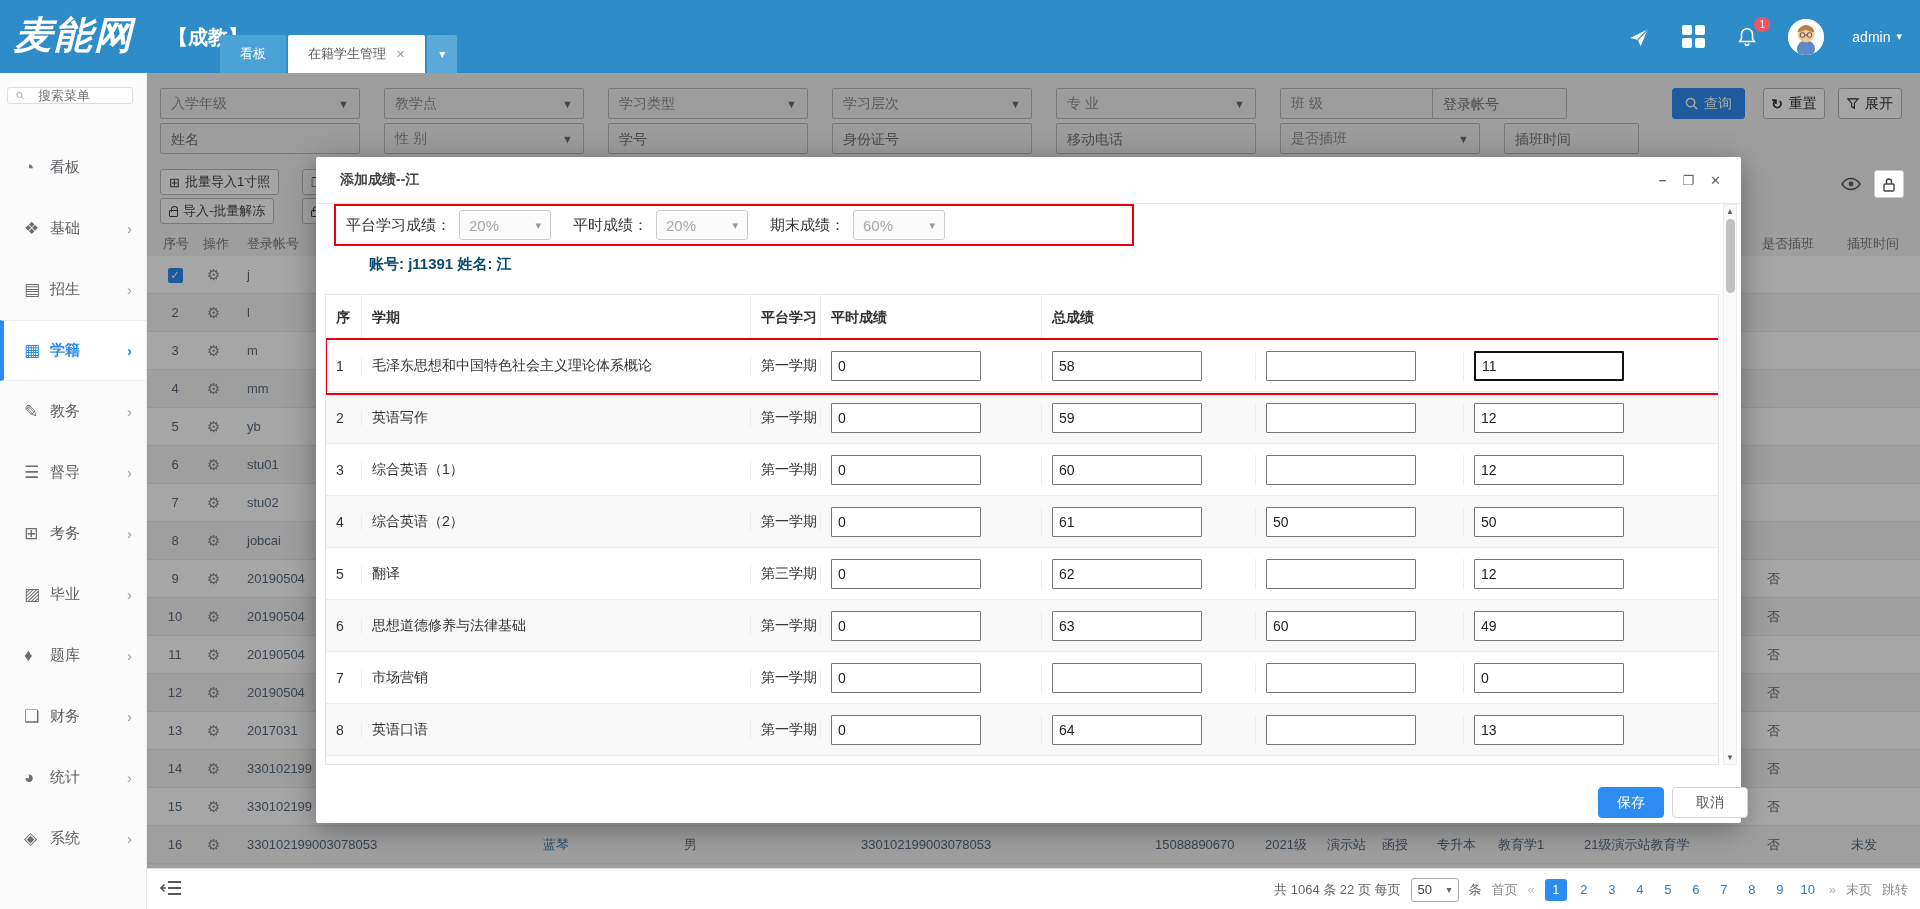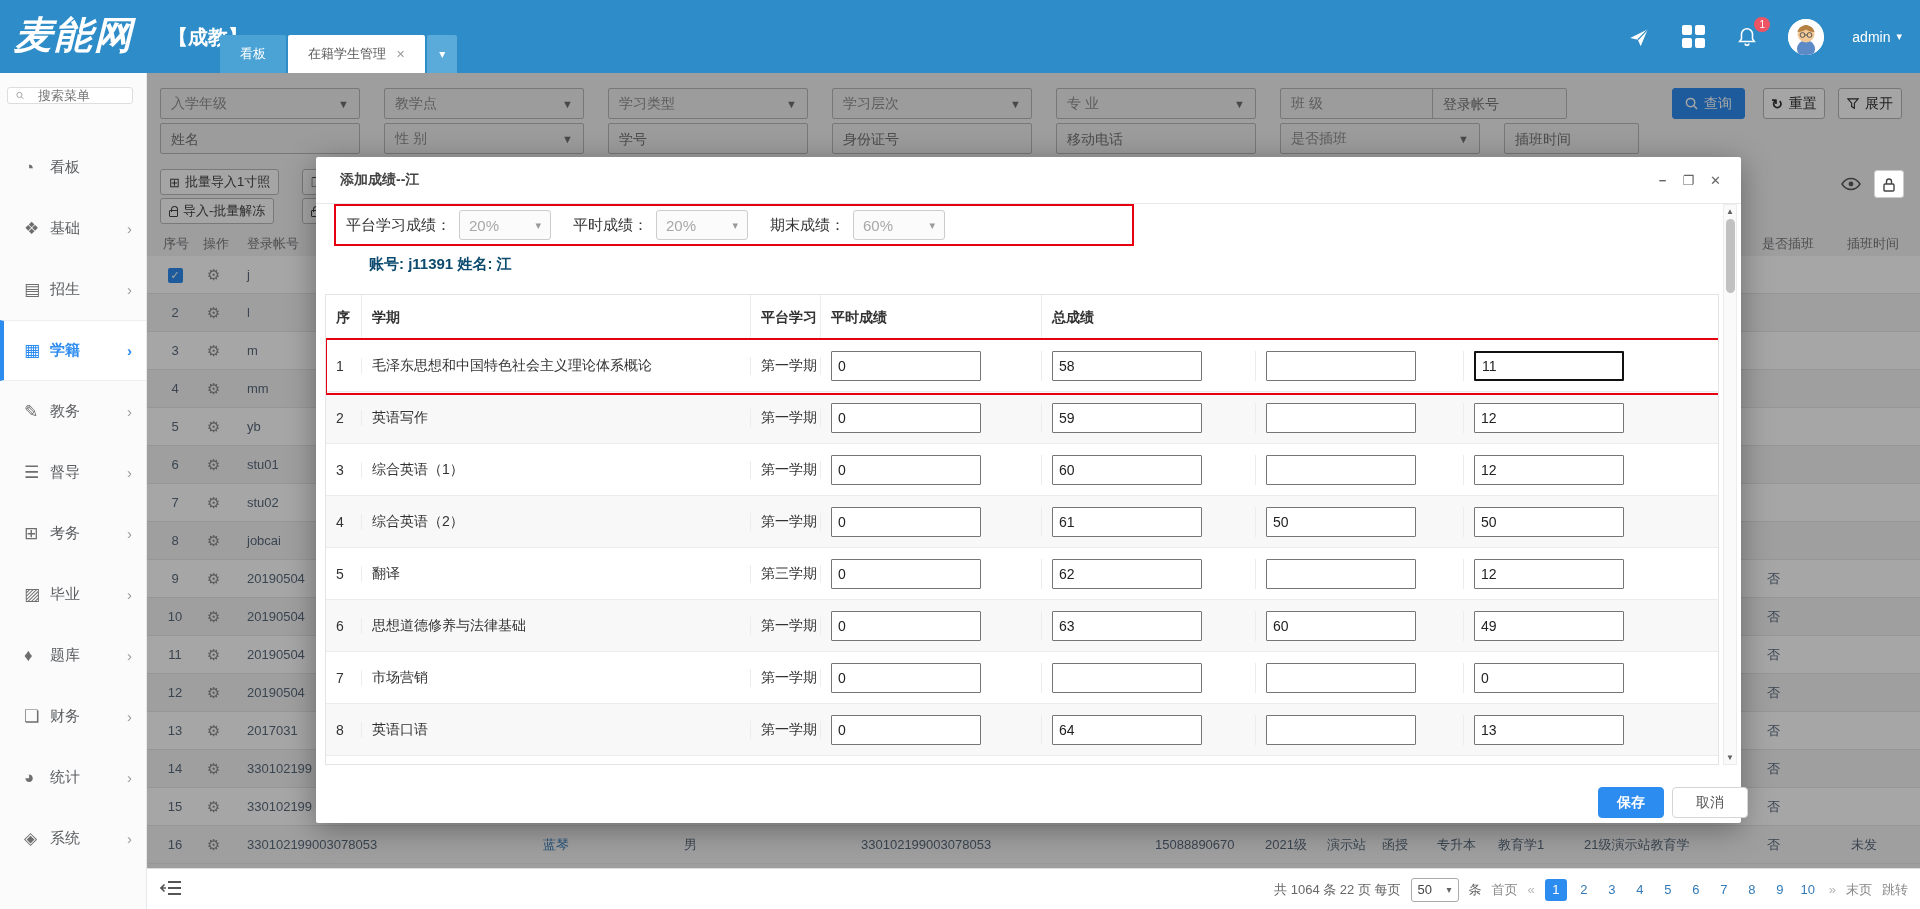--- a/index.html
+++ b/index.html
@@ -93,21 +93,21 @@
   .mrow:nth-of-type(even) { background:#f8f8f8; }
   .mrow input { width:150px; height:30px; border:1px solid #757575; border-radius:1px; padding:2px 6px; font-size:14px; color:#222; background:#fff; font-family:inherit; }
   .redbox { position:absolute; left:-1px; top:43px; width:1395px; height:57px; border:2px solid #e60012; pointer-events:none; z-index:3; }
   .mrow:first-of-type input.total { border:2px solid #111; }
   .mscroll { position:absolute; right:4px; top:47px; width:14px; height:561px; background:#fafafa; border:1px solid #ededed; }
   .mscroll .sar { position:absolute; left:1px; width:10px; text-align:center; font-size:8px; color:#606060; }
   .mscroll .up { top:2px; } .mscroll .dn { bottom:2px; }
   .sthumb { position:absolute; left:2px; top:14px; width:9px; height:74px; background:#c1c1c1; border-radius:5px; }
   .m-foot { position:absolute; left:0; bottom:0; width:100%; height:58px; }
   .mbtn { position:absolute; top:22px; height:31px; border-radius:4px; font-size:14px; display:flex; align-items:center; justify-content:center; }
-  .mbtn.save { left:1282px; width:66px; background:#2d8cf0; color:#fff; border:1px solid #2d8cf0;font-weight:bold; }
+  .mbtn.save { left:1282px; width:66px; background:#2d8cf0; color:#fff; border:1px solid #2d8cf0; }
   .mbtn.cancel { left:1356px; width:76px; background:#fff; color:#555; border:1px solid #d5d5d5; }
 
   
   .pagebar { position:absolute; left:147px; top:868px; width:1773px; height:41px; background:#fff; border-top:1px solid #ddd; z-index:25; }
   .collapse { position:absolute; left:13px; top:10px; }
   .pgright { position:absolute; right:12px; top:0; height:41px; display:flex; align-items:center; gap:10px; font-size:13px; color:#666; }
   .psel { width:48px; height:24px; border:1px solid #aaa; border-radius:3px; display:flex; align-items:center; justify-content:space-between; padding:0 6px; color:#444; }
   .psel .car { font-size:10px; color:#666; }
   .pages { display:flex; gap:6px; }
   .pg { min-width:22px; height:22px; line-height:22px; text-align:center; color:#337ab7; border-radius:3px; cursor:pointer; }

